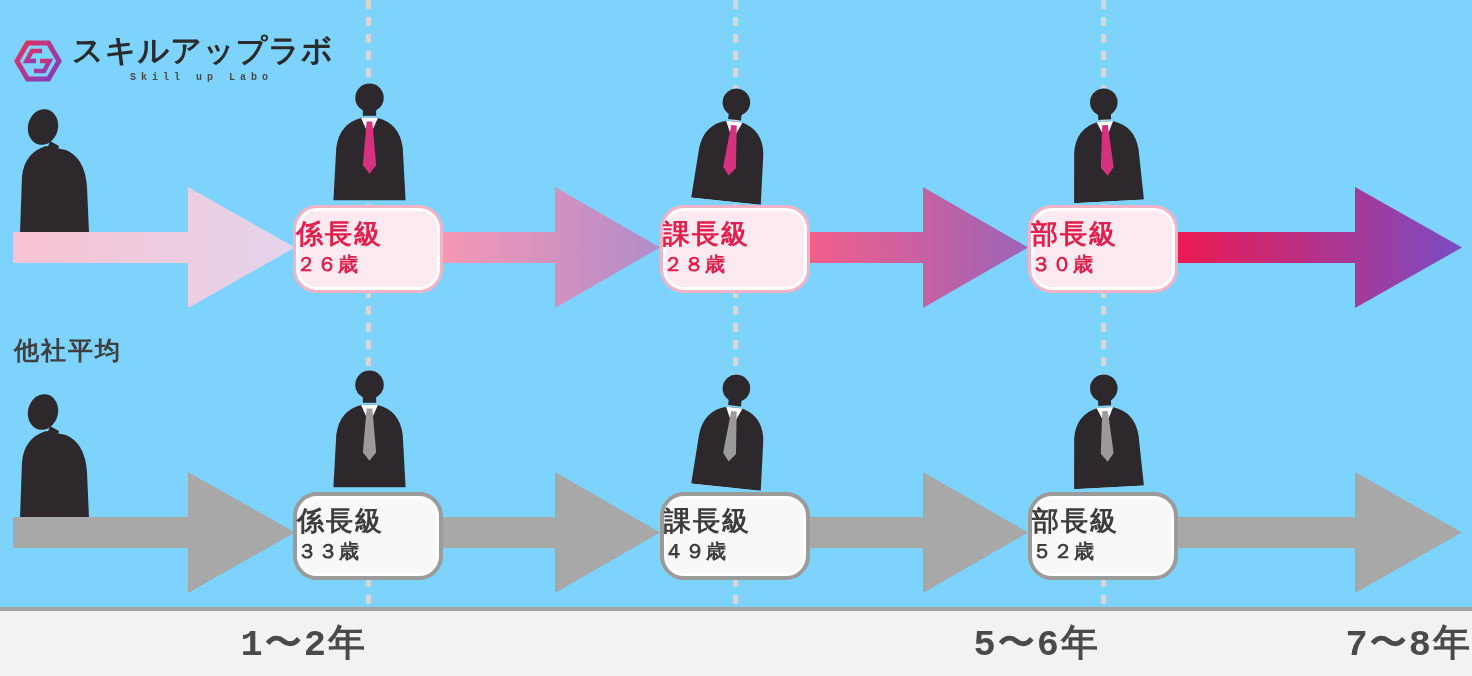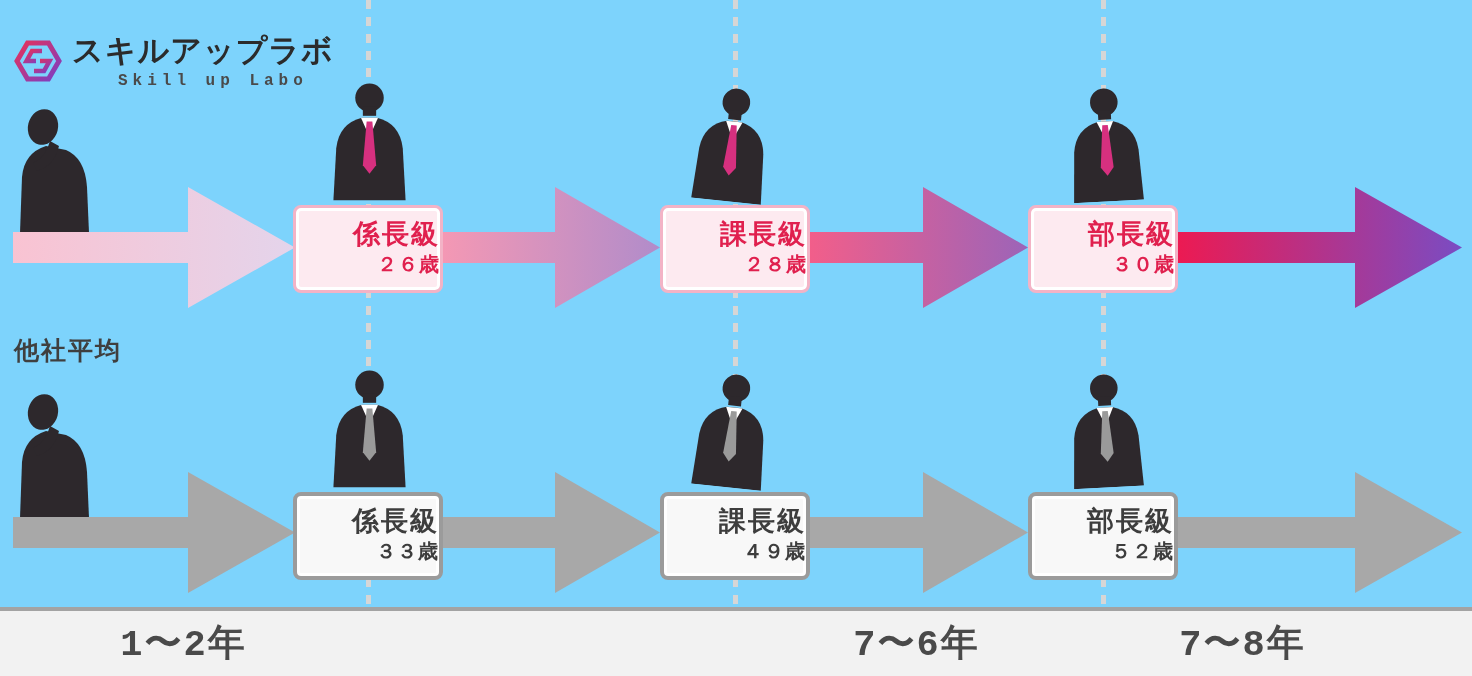--- a/index.html
+++ b/index.html
@@ -8,44 +8,44 @@
     font-family:Liberation Mono, monospace;
   }
   .dotline{
     position:absolute;top:0;bottom:0;width:5px;z-index:0;
     background:repeating-linear-gradient(#d6d6d6 0 9px,transparent 9px 17px);
   }
   
   .logo{position:absolute;left:14px;top:36px;display:flex;align-items:flex-start;z-index:3;}
   .logo-text{margin-left:10px;}
   .logo-title{font-size:31px;font-weight:bold;color:#2b2b2b;letter-spacing:1px;line-height:1.1;}
-  .logo-sub{font-size:16px;color:#4a4a4a;letter-spacing:5px;margin-top:2px;margin-left:46px;font-weight:bold;}
+  .logo-sub{font-size:10px;color:#4a4a4a;letter-spacing:5px;margin-top:2px;margin-left:58px;font-weight:bold;}
   
   .arrow{position:absolute;z-index:1;}
   .person{position:absolute;z-index:1;}
   
   .box{
-    position:absolute;width:150px;height:88px;border-radius:8px;z-index:2;
-    display:flex;flex-direction:column;align-items:flex-end;justify-content:center;
+    position:absolute;width:150px;height:88px;border-radius:24px;z-index:2;
+    display:flex;flex-direction:column;align-items:flex-start;justify-content:center;
     font-weight:bold;box-sizing:border-box;box-shadow:inset 0 0 0 3px #ffffff;
   }
   .box .t{font-size:27px;letter-spacing:2px;line-height:1.25;}
   .box .a{font-size:20px;letter-spacing:1px;line-height:1.25;}
   .box.pink{background:#fdeaf0;border:3px solid #f3b3c6;color:#e0204e;}
   .box.gray{background:#f8f8f8;border:4px solid #9b9b9b;color:#3d3d3d;}
   .others-label{
     position:absolute;left:14px;top:334px;font-size:25px;font-weight:bold;color:#3f3f3f;z-index:2;letter-spacing:2px;
   }
   
   .axis{
     position:absolute;left:0;right:0;top:607px;height:69px;box-sizing:border-box;
     background:#f2f2f2;border-top:4px solid #a3a3a3;z-index:1;
   }
   .axis-label{
-    position:absolute;top:618px;width:367px;text-align:center;z-index:2;
+    position:absolute;top:618px;width:367px;text-align:right;z-index:2;
     font-size:37px;font-weight:bold;color:#4a4a4a;letter-spacing:2px;
   }
   .hidden-defs{position:absolute;width:0;height:0;overflow:hidden;}
 </style>
 </head>
 <body>
 
 <svg class="hidden-defs" aria-hidden="true">
   <defs>
     <linearGradient id="g1" x1="0" y1="0" x2="1" y2="0">
@@ -176,16 +176,16 @@
     <div class="t">課長級</div>
     <div class="a">４９歳</div>
   </div>
   <div class="box gray" style="left:1028px;top:492px">
     <div class="t">部長級</div>
     <div class="a">５２歳</div>
   </div>
 
   <div class="axis"></div>
   <div class="axis-label" style="left:0px">1〜2年</div>
-  <div class="axis-label" style="left:733px">7〜6年</div>
-  <div class="axis-label" style="left:1057px;width:371px">7〜8年</div>
+  <div class="axis-label" style="left:733px">5〜6年</div>
+  <div class="axis-label" style="left:1101px;width:371px">7〜8年</div>
 
 </div>
 
 </body></html>

